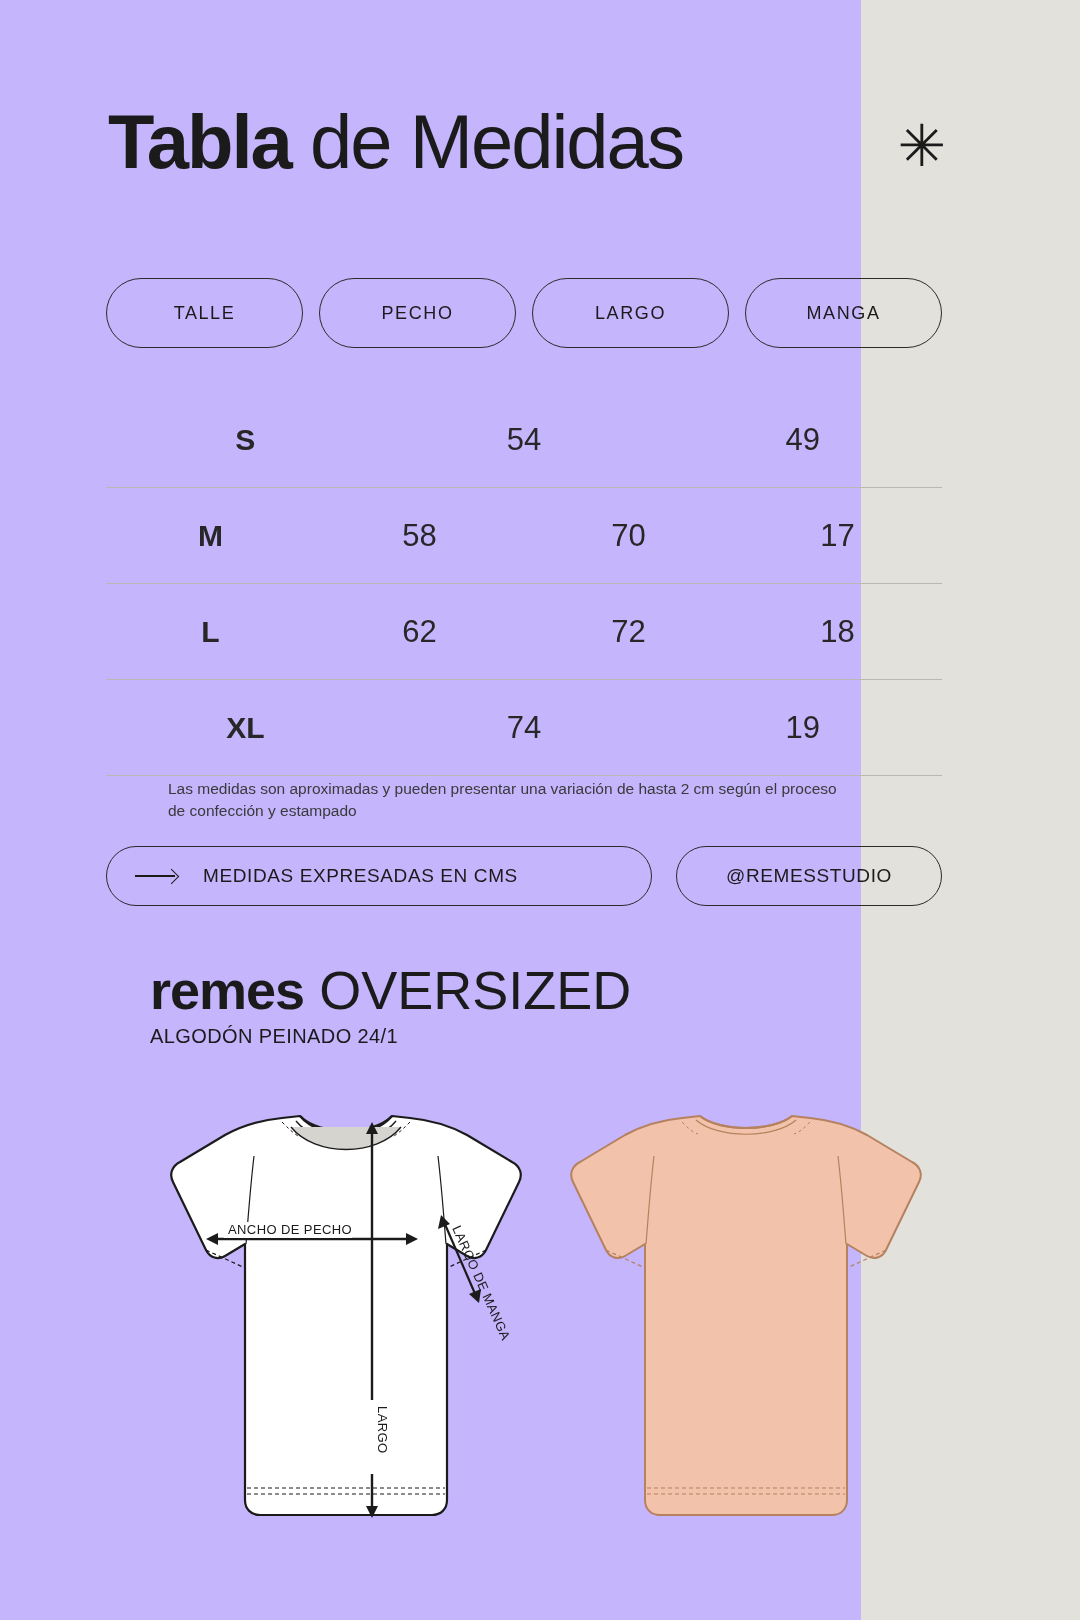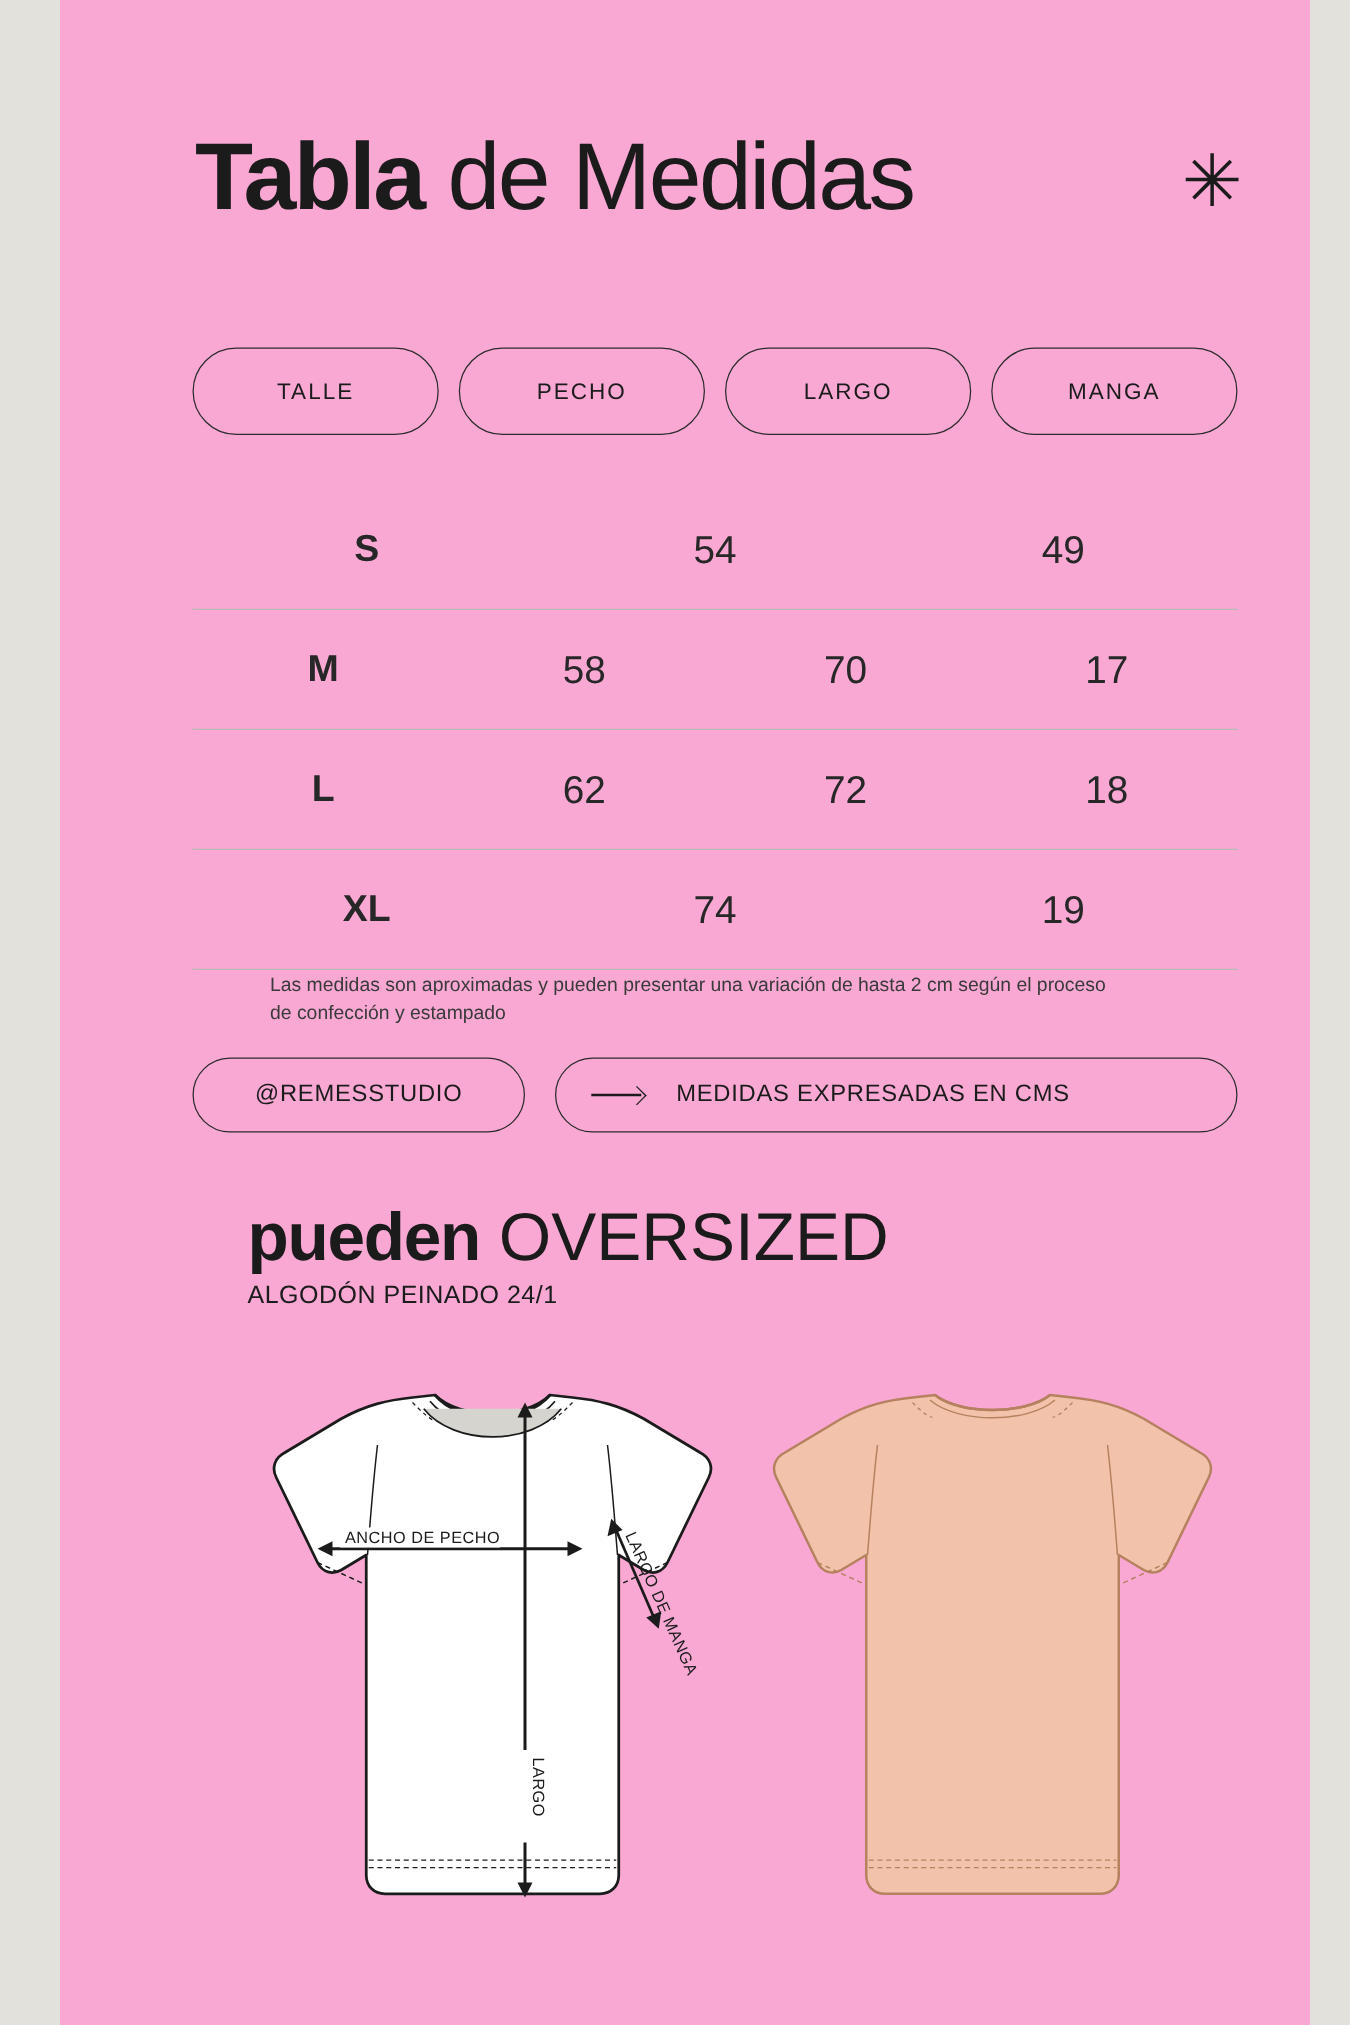--- a/index.html
+++ b/index.html
@@ -6,23 +6,22 @@
   html, body {
     margin: 0; padding: 0;
     width: 1080px; height: 1620px;
     background: #e2e1dc;
     font-family: "Liberation Sans", sans-serif;
     color: #1b1b1b;
     overflow: hidden;
   }
   .page {
     position: relative;
-    width: 1000px; height: 1620px;
-    background: #f9a8d4;
-    margin-left: 48px;
+    width: 861px; height: 1620px;
+    background: #c4b5fd;
   }
 
   
   .title-row {
     position: absolute;
     left: 108px; top: 104px;
     width: 864px;
     display: flex;
     align-items: center;
     justify-content: space-between;
@@ -222,32 +221,32 @@
     <div class="trow">
       <div class="tcell size">XL</div>
       <div class="tcell">74</div>
       <div class="tcell">19</div>
     </div>
   </div>
 
   <div class="note">Las medidas son aproximadas y pueden presentar una variación de hasta 2 cm según el proceso de confección y estampado</div>
 
   <div class="cta-row">
-    <div class="cta handle">
-      <span>@REMESSTUDIO</span>
-    </div>
     <div class="cta measures">
       <span class="arrow-icon"></span>
       <span>MEDIDAS EXPRESADAS EN CMS</span>
     </div>
+    <div class="cta handle">
+      <span>@REMESSTUDIO</span>
+    </div>
   </div>
 
   <div class="brand">
     <div class="brand-line1">
-      <span class="b">pueden</span><span class="l"> OVERSIZED</span>
+      <span class="b">remes</span><span class="l"> OVERSIZED</span>
     </div>
     <div class="brand-line2">ALGODÓN PEINADO 24/1</div>
   </div>
 
   <svg class="illus" viewBox="0 0 1080 520">
 
     <g>
 
       <path d="M225 35 C245 24 262 20 282 18 L300 16 C320 36 372 36 392 16 L410 18 C430 20 447 24 467 35
                L512 62 C520 66 523 74 519 82 L486 150 C482 158 474 160 467 156 L447 144

